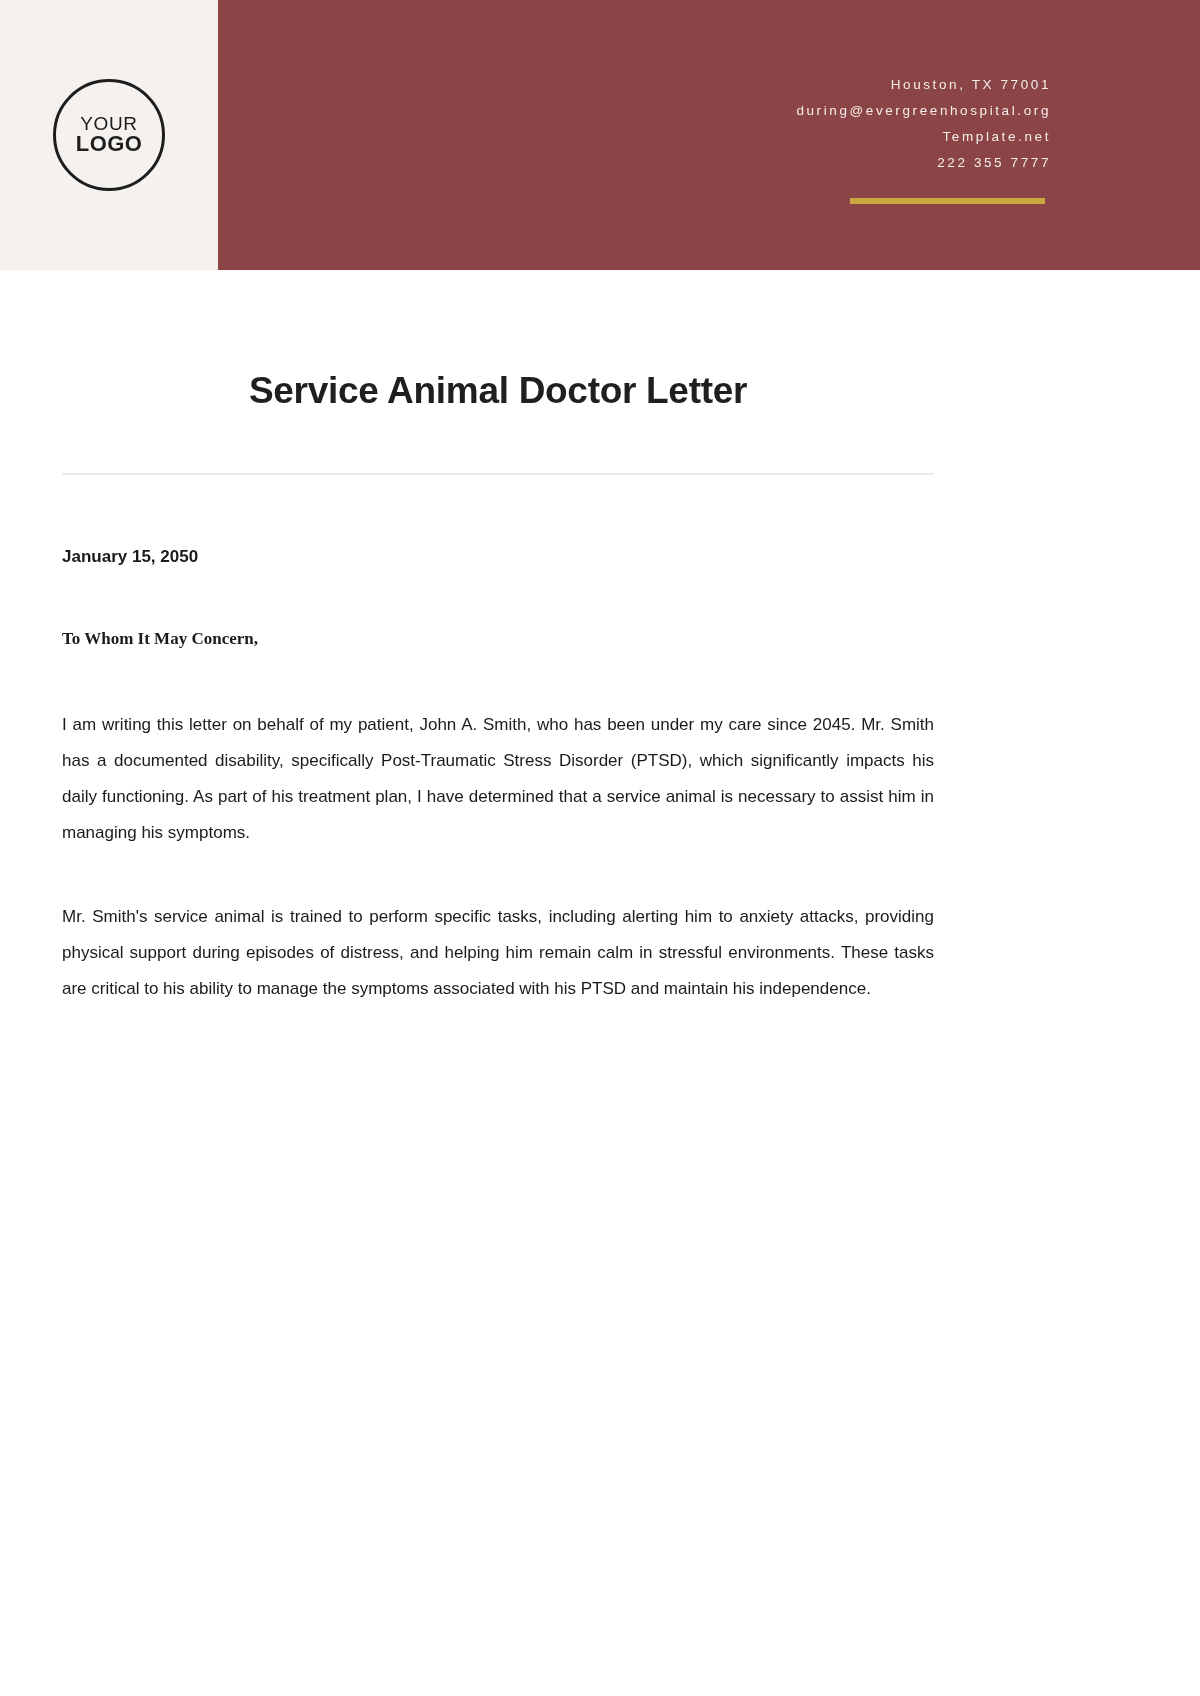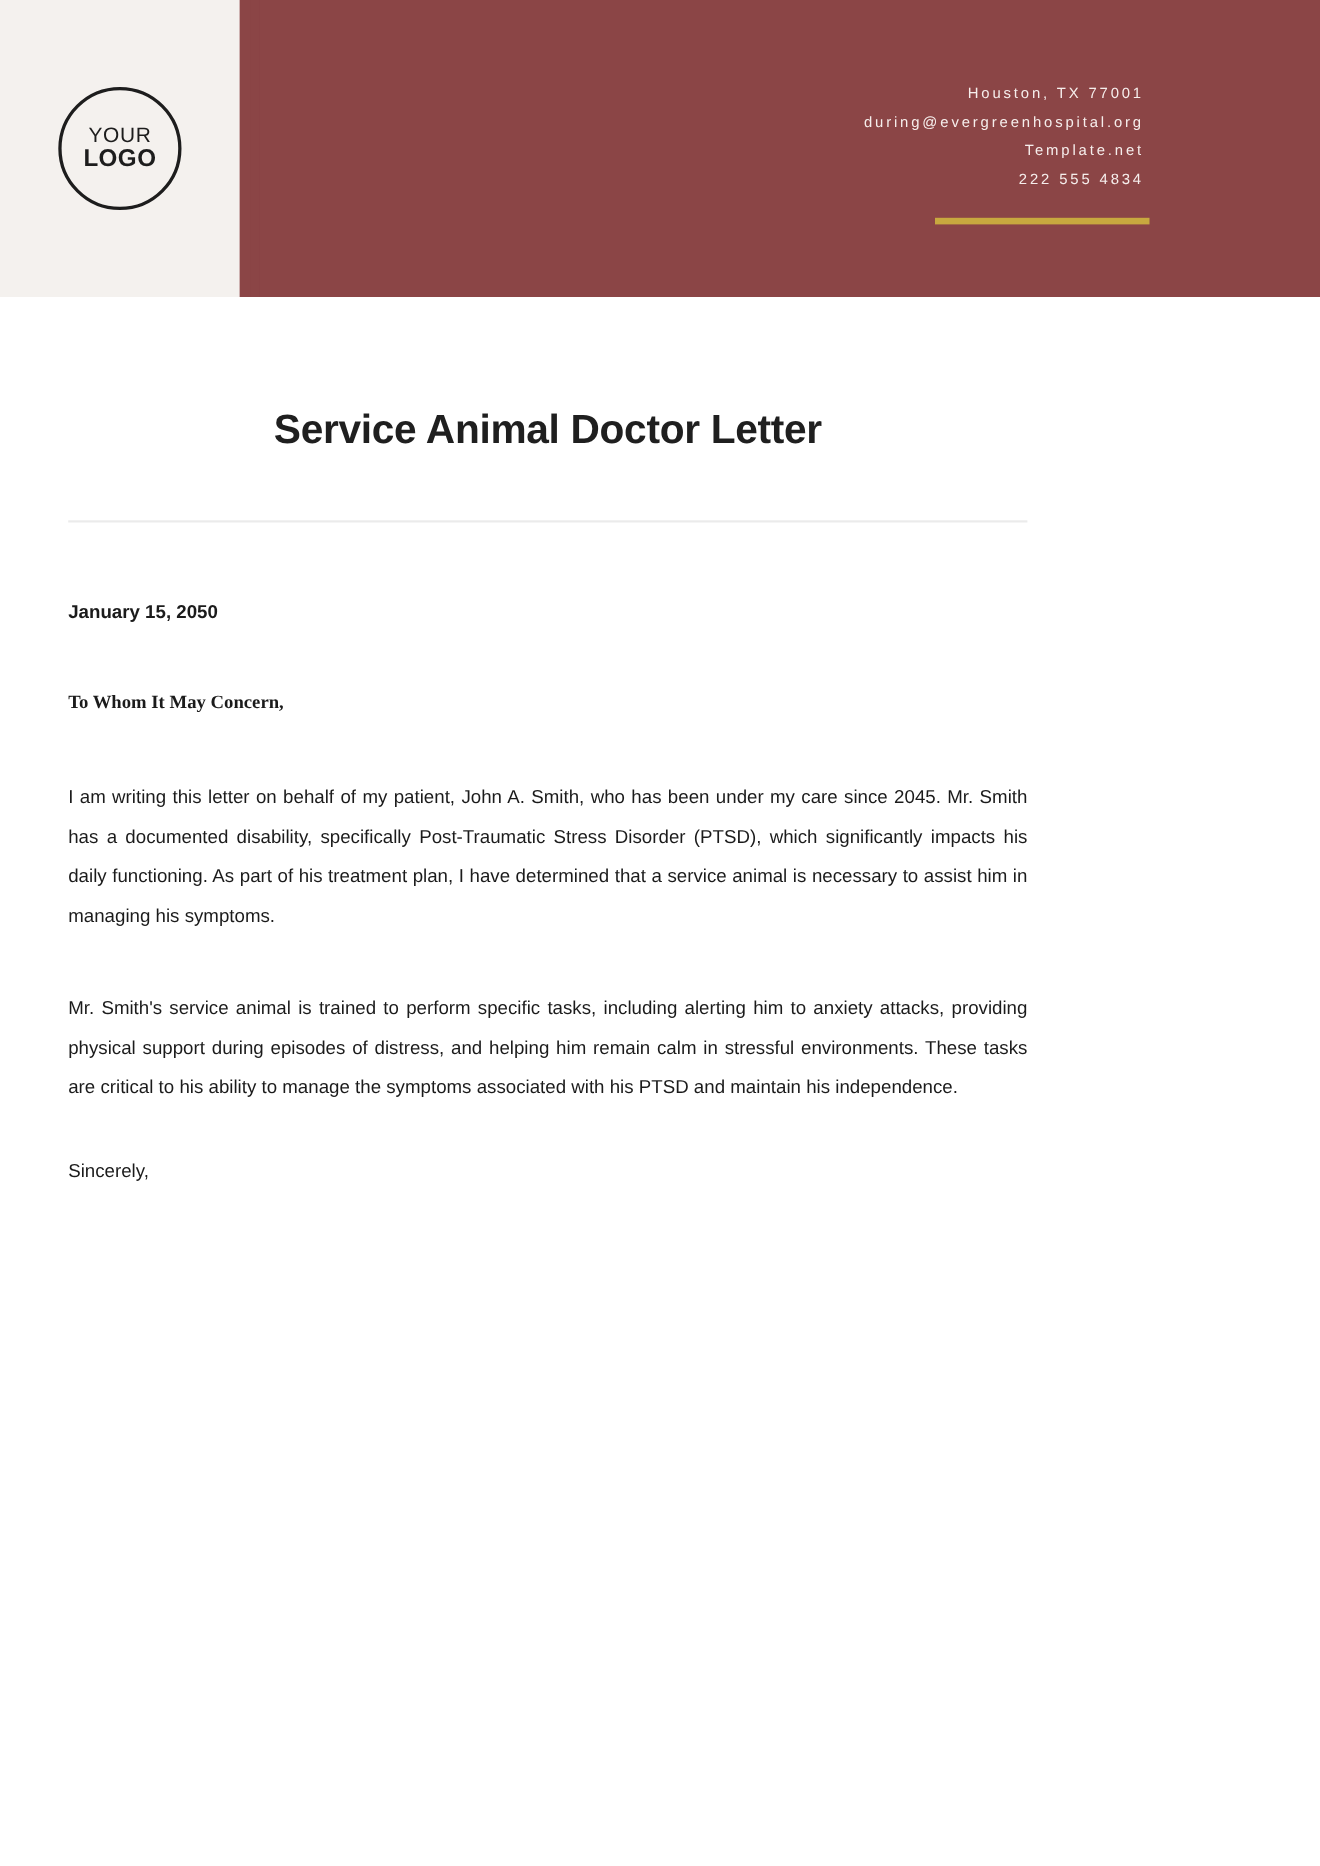--- a/index.html
+++ b/index.html
@@ -68,21 +68,21 @@
     letter-spacing: 0.6px;
   }
   .logo-bottom {
     font-size: 22px;
     font-weight: 700;
     letter-spacing: 0.4px;
   }
 
   .contact-block {
     position: absolute;
-    right: 160px;
+    right: 149px;
     top: 72px;
     text-align: right;
     color: #f6eeec;
     font-size: 13.5px;
     letter-spacing: 2.6px;
     line-height: 26px;
     white-space: nowrap;
   }
   .contact-line { display: block; }
 
@@ -165,21 +165,21 @@
   </div>
 
   <div class="header-divider-gap"></div>
   <div class="header-divider-stripe"></div>
 
   <div class="header-right">
     <div class="contact-block">
       <span class="contact-line">Houston, TX 77001</span>
       <span class="contact-line">during@evergreenhospital.org</span>
       <span class="contact-line">Template.net</span>
-      <span class="contact-line">222 555 4834</span>
+      <span class="contact-line">222 355 7777</span>
     </div>
     <div class="gold-bar"></div>
   </div>
 
 </div>
 
 <div class="sheet">
 
   <h1 class="doc-title">Service Animal Doctor Letter</h1>
 
@@ -190,16 +190,15 @@
     <div class="date-line">January 15, 2050</div>
 
     <div class="salutation">To Whom It May Concern,</div>
 
     <p class="para">I am writing this letter on behalf of my patient, John A. Smith, who has been under my care since 2045. Mr. Smith has a documented disability, specifically Post-Traumatic Stress Disorder (PTSD), which significantly impacts his daily functioning. As part of his treatment plan, I have determined that a service animal is necessary to assist him in managing his symptoms.</p>
 
     <p class="para">Mr. Smith's service animal is trained to perform specific tasks, including alerting him to anxiety attacks, providing physical support during episodes of distress, and helping him remain calm in stressful environments. These tasks are critical to his ability to manage the symptoms associated with his PTSD and maintain his independence.</p>
 
 
 
-    <div class="closing">Sincerely,</div>
 
   </div>
 </div>
 
 </body></html>

